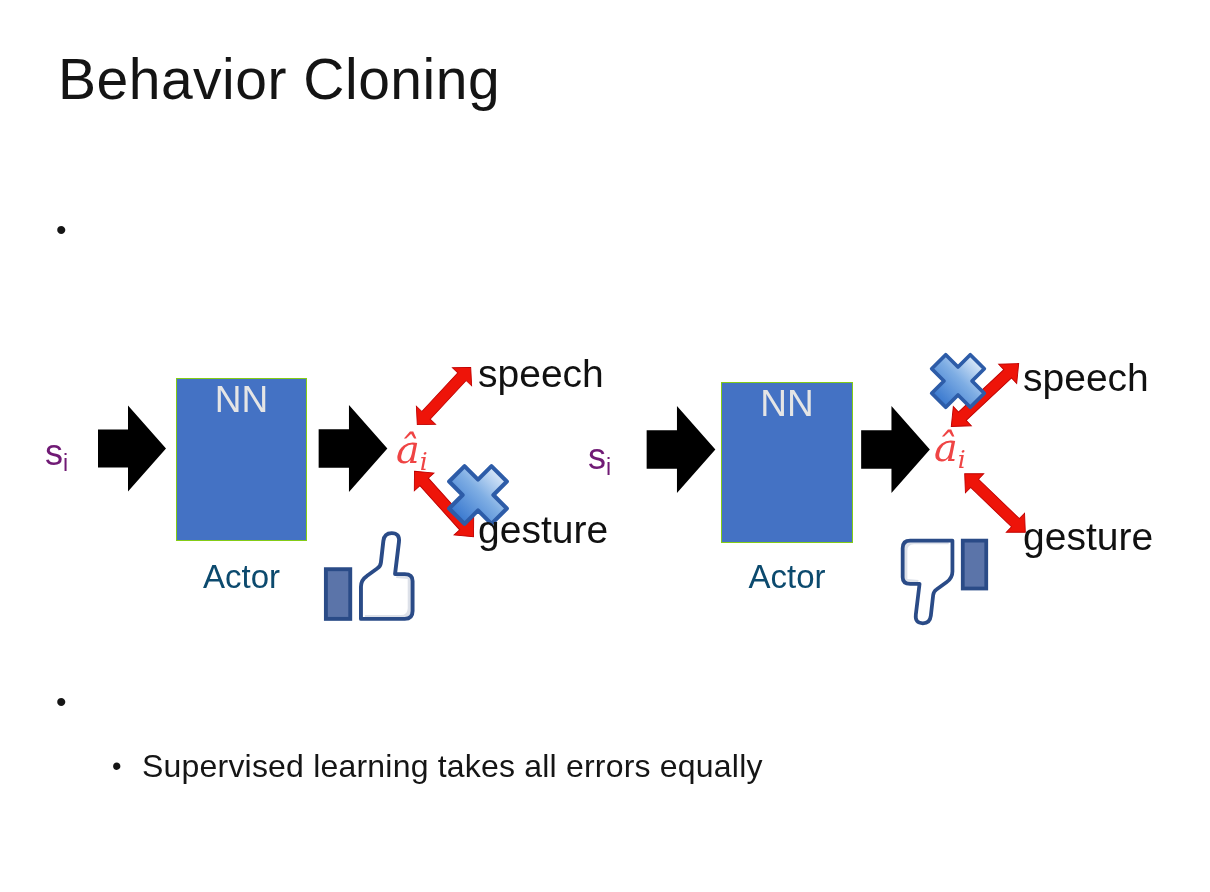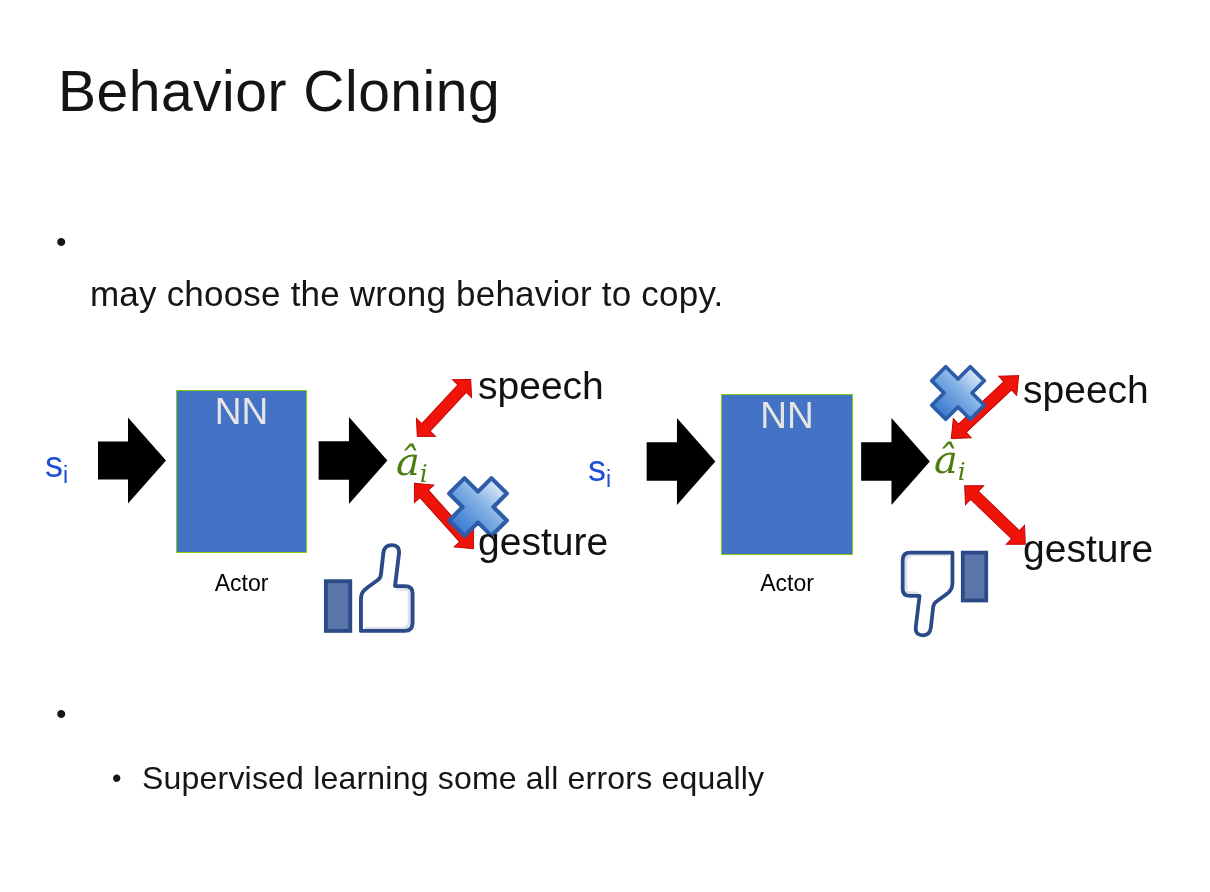--- a/index.html
+++ b/index.html
@@ -1,37 +1,37 @@
 <!DOCTYPE html>
 <html><head>
 <meta charset="utf-8">
 <style>
   html,body{margin:0;padding:0;background:#fff;}
   #slide{
     position:relative;width:1210px;height:788px;background:#ffffff;
-    font-family:"Liberation Sans",sans-serif;color:#1a1a1a;overflow:hidden;margin-top:12px;
+    font-family:"Liberation Sans",sans-serif;color:#1a1a1a;overflow:hidden;
   }
   .abs{position:absolute;}
   .title{
     left:58px;top:46px;font-size:57px;font-weight:300;letter-spacing:.5px;color:#141414;
   }
   .bullet-block{font-size:35px;line-height:52px;letter-spacing:.2px;color:#151515;}
   .bullet-row{position:relative;padding-left:34px;}
   .bullet-dot{position:absolute;left:0;top:0;font-size:30px;}
   .sub-bullet{font-size:32px;}
   .nn-box{
     background:#4472C4;border:1px solid #84cc16;box-sizing:border-box;
     display:flex;justify-content:center;
     color:#e5e5e5;font-size:37px;
   }
-  .io-label{font-size:36px;color:#1d4ed8;}
+  .io-label{font-size:36px;color:#701a75;}
   .io-label .subs{font-size:23px;vertical-align:-6px;}
-  .math-label{font-family:"DejaVu Serif",serif;font-style:italic;font-size:40px;color:#4d7c0f;}
+  .math-label{font-family:"DejaVu Serif",serif;font-style:italic;font-size:40px;color:#ef4444;}
   .math-label .subs{font-size:25px;vertical-align:-7px;}
-  .actor-label{font-size:23px;color:#000000;text-align:center;}
+  .actor-label{font-size:33px;color:#0c4a6e;text-align:center;}
   .arrow-svg,.red-arrow,.cross-svg,.thumb-svg{display:block;}
   .red-arrow{transform-origin:center center;}
   .edge-label{font-size:39px;color:#111;}
 </style>
 </head>
 <body>
 
 <svg width="0" height="0" style="position:absolute">
   <defs>
     <linearGradient id="crossGrad" x1="0" y1="0" x2="0" y2="1">
@@ -43,21 +43,20 @@
 </svg>
 
 <div id="slide">
 
   <div class="abs title">Behavior Cloning</div>
 
   <div class="abs bullet-block" style="left:56px;top:204px;width:1030px;">
     <div class="bullet-row">
       <span class="bullet-dot">•</span>
       <br>
-      <span>may choose the wrong behavior to copy.</span>
     </div>
   </div>
 
   <div class="abs io-label" style="left:45px;top:432px;">
     <span>s</span><span class="subs">i</span>
   </div>
 
   <svg class="abs arrow-svg" style="left:98px;top:400px;" width="68" height="97" viewBox="0 0 68 96">
     <path d="M0,29 H30 V5 L68,48 L30,91 V67 H0 Z" fill="#000"></path>
   </svg>
@@ -143,17 +142,17 @@
   </svg>
 
   <div class="abs bullet-block" style="left:56px;top:676px;width:1060px;">
     <div class="bullet-row">
       <span class="bullet-dot">•</span>
     </div>
   </div>
   <div class="abs bullet-block sub-bullet" style="left:112px;top:740px;width:960px;">
     <div class="bullet-row" style="padding-left:30px;">
       <span class="bullet-dot" style="font-size:27px;">•</span>
-      <span>Supervised learning some all errors equally</span>
+      <span>Supervised learning takes all errors equally</span>
     </div>
   </div>
 
 </div>
 
 </body></html>

